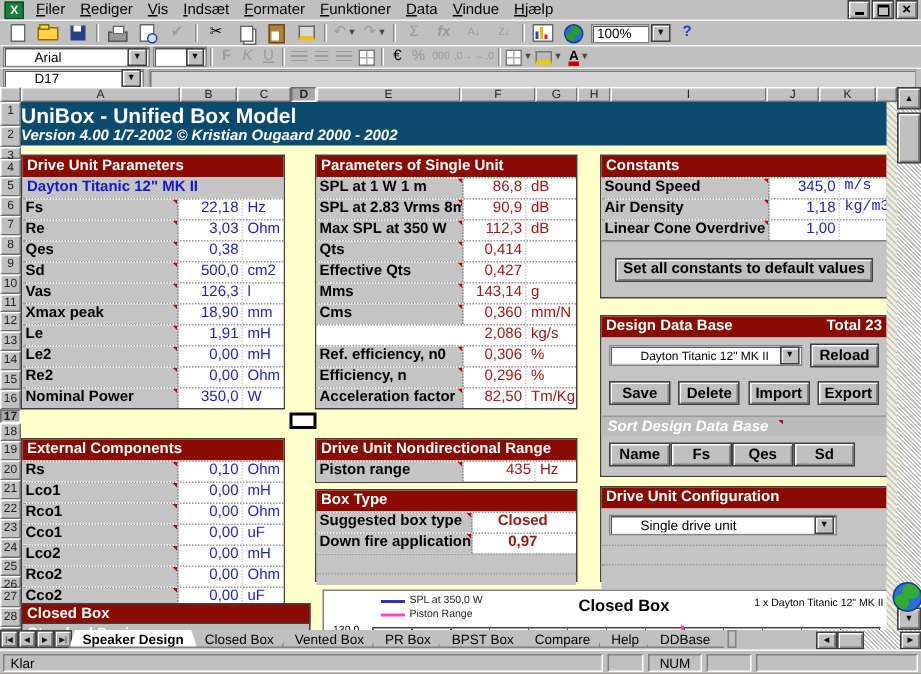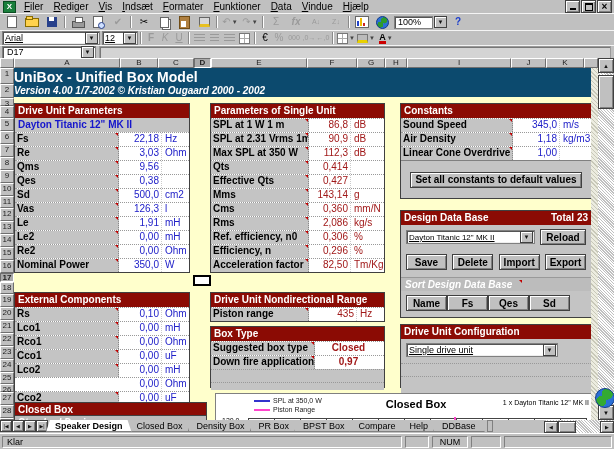--- a/index.html
+++ b/index.html
@@ -56,27 +56,27 @@
   .sh-fill{width:9px;height:5px;background:#bbb;border:1px solid #777;border-bottom:3px solid #e8d000;}
   .sh-fontcol{font:bold 9px "Liberation Sans",sans-serif;border-bottom:3px solid #cc0000;line-height:8px;}
   .sh-fontcol::before{content:"A";}
   .glyph{font-size:10px;line-height:10px;}
   .zoombox{display:flex;align-items:center;margin-left:2px;}
   .zoomfield{width:34px;height:11px;background:#fff;border:1px solid #808080;box-shadow:inset 1px 1px 0 #555;
     font-size:9px;padding-left:3px;display:flex;align-items:center;}
   
   .combo{display:flex;align-items:center;background:#fff;border:1px solid #808080;
     box-shadow:inset 1px 1px 0 #555,inset -1px -1px 0 #eee;height:12px;}
-  .combo .ctext{flex:1;padding-left:2px;font-size:9px;white-space:nowrap;overflow:hidden;text-decoration:underline;}
+  .combo .ctext{flex:1;padding-left:20px;font-size:9px;white-space:nowrap;overflow:hidden;}
   .cbtn{width:11px;height:10px;margin:0 1px;background:#c0c0c0;border:1px solid #404040;
     box-shadow:inset 1px 1px 0 #fff;display:flex;align-items:center;justify-content:center;font-size:6px;color:#111;}
   
   .namebox{width:92px;height:11px;margin-left:2px;background:#fff;border:1px solid #808080;
     box-shadow:inset 1px 1px 0 #555;display:flex;align-items:center;}
-  .namebox .ctext{flex:1;padding-left:4px;font-size:9px;}
+  .namebox .ctext{flex:1;padding-left:20px;font-size:9px;}
   .fxfield{flex:1;height:11px;margin:0 3px;background:#d4d4d4;border:1px solid #9a9a9a;box-shadow:inset 1px 1px 0 #777;}
   
   .sheet{position:absolute;top:58px;left:0;width:614px;height:362px;}
   .cols{position:absolute;top:0;left:0;height:10px;width:598px;display:flex;}
   .cols>div{height:10px;background:#c0c0c0;border:1px solid;border-color:#fff #6f6f6f #6f6f6f #fff;
     font-size:8px;text-align:center;line-height:8px;box-sizing:border-box;color:#222;}
   .corner{width:14px;}
   .cols>div:nth-child(2){width:106px}.cols>div:nth-child(3){width:38px}.cols>div:nth-child(4){width:36px}
   .cols>div:nth-child(5){width:17px;background:#aaa;border-color:#6f6f6f #fff #fff #6f6f6f;font-weight:bold;}
   .cols>div:nth-child(6){width:96px}.cols>div:nth-child(7){width:50px}.cols>div:nth-child(8){width:28px}
@@ -107,21 +107,21 @@
     white-space:nowrap;overflow:hidden;box-sizing:border-box;}
   .plbl::after{content:"";position:absolute;top:0;right:0;border-left:3px solid transparent;border-top:3px solid #c00000;}
   .pval{flex:1;text-align:right;padding-right:2px;white-space:nowrap;}
   .punit{width:28px;padding-left:3px;border-left:1px dotted #ccc;white-space:nowrap;overflow:hidden;box-sizing:border-box;}
   .vblue .pval,.vblue .punit{color:#2020c8;}
   .vred .pval,.vred .punit{color:#a01818;}
   .b-left .plbl,.b-ext .plbl{width:104px;}
   .b-mid .plbl,.b-nond .plbl{width:98px;}
   .b-mid .punit{width:34px;}
   .b-const .plbl{width:112px;}
-  .b-const .punit{width:32px;}
+  .b-const .punit{width:32px;font-family:Liberation Mono, monospace;}
   .b-bt .plbl{width:104px;}
   .b-bt .pval{text-align:center;font-weight:bold;}
   .grayfill{background:#c4c4c4;border-top:1px dotted #999;flex:1;}
   .grayrow{background:#c4c4c4;border-top:1px dotted #999;height:12px;}
   
   .b95{background:#c0c0c0;border:1px solid #404040;box-shadow:inset 1px 1px 0 #fff,inset -1px -1px 0 #808080;
     font-weight:bold;font-size:10px;display:inline-flex;align-items:center;justify-content:center;
     height:16px;padding:0 4px;box-sizing:border-box;}
   .const-area{height:37px;background:#c4c4c4;border-top:1px solid #808080;display:flex;align-items:center;justify-content:center;}
   
@@ -443,44 +443,44 @@
             <span class="pval">22,18</span>
             <span class="punit">Hz</span>
           </div>
 
           <div class="prow">
             <span class="plbl">Re</span>
             <span class="pval">3,03</span>
             <span class="punit">Ohm</span>
           </div>
 
-          <div class="prow">
-            <span class="plbl">Qms</span>
-            <span class="pval">9,56</span>
-            <span class="punit"></span>
-          </div>
 
           <div class="prow">
             <span class="plbl">Qes</span>
             <span class="pval">0,38</span>
             <span class="punit"></span>
           </div>
 
           <div class="prow">
             <span class="plbl">Sd</span>
             <span class="pval">500,0</span>
             <span class="punit">cm2</span>
           </div>
 
           <div class="prow">
             <span class="plbl">Vas</span>
             <span class="pval">126,3</span>
             <span class="punit">l</span>
           </div>
 
+          <div class="prow">
+            <span class="plbl">Xmax peak</span>
+            <span class="pval">18,90</span>
+            <span class="punit">mm</span>
+          </div>
 
           <div class="prow">
             <span class="plbl">Le</span>
             <span class="pval">1,91</span>
             <span class="punit">mH</span>
           </div>
 
           <div class="prow">
             <span class="plbl">Le2</span>
             <span class="pval">0,00</span>
@@ -506,21 +506,21 @@
             <span>Parameters of Single Unit</span>
           </div>
 
           <div class="prow">
             <span class="plbl">SPL at 1 W 1 m</span>
             <span class="pval">86,8</span>
             <span class="punit">dB</span>
           </div>
 
           <div class="prow">
-            <span class="plbl">SPL at 2.31 Vrms 1m</span>
+            <span class="plbl">SPL at 2.83 Vrms 8m</span>
             <span class="pval">90,9</span>
             <span class="punit">dB</span>
           </div>
 
           <div class="prow">
             <span class="plbl">Max SPL at 350 W</span>
             <span class="pval">112,3</span>
             <span class="punit">dB</span>
           </div>
 
@@ -542,21 +542,20 @@
             <span class="punit">g</span>
           </div>
 
           <div class="prow">
             <span class="plbl">Cms</span>
             <span class="pval">0,360</span>
             <span class="punit">mm/N</span>
           </div>
 
           <div class="prow">
-            <span class="plbl">Rms</span>
             <span class="pval">2,086</span>
             <span class="punit">kg/s</span>
           </div>
 
 
           <div class="prow">
             <span class="plbl">Ref. efficiency, n0</span>
             <span class="pval">0,306</span>
             <span class="punit">%</span>
           </div>
@@ -671,20 +670,21 @@
             <span class="punit">uF</span>
           </div>
 
           <div class="prow">
             <span class="plbl">Lco2</span>
             <span class="pval">0,00</span>
             <span class="punit">mH</span>
           </div>
 
           <div class="prow">
+            <span class="plbl">Rco2</span>
             <span class="pval">0,00</span>
             <span class="punit">Ohm</span>
           </div>
 
           <div class="prow">
             <span class="plbl">Cco2</span>
             <span class="pval">0,00</span>
             <span class="punit">uF</span>
           </div>
 
@@ -780,21 +780,21 @@
       <span class="sbtn">◀</span>
       <span class="sbtn">▶</span>
       <span class="sbtn">▶|</span>
     </span>
     <span class="tabs">
 
         <div class="tab">Speaker Design</div>
 
         <div class="tab">Closed Box</div>
 
-        <div class="tab">Density Box</div>
+        <div class="tab">Vented Box</div>
 
         <div class="tab">PR Box</div>
 
         <div class="tab">BPST Box</div>
 
         <div class="tab">Compare</div>
 
         <div class="tab">Help</div>
 
         <div class="tab">DDBase</div>

